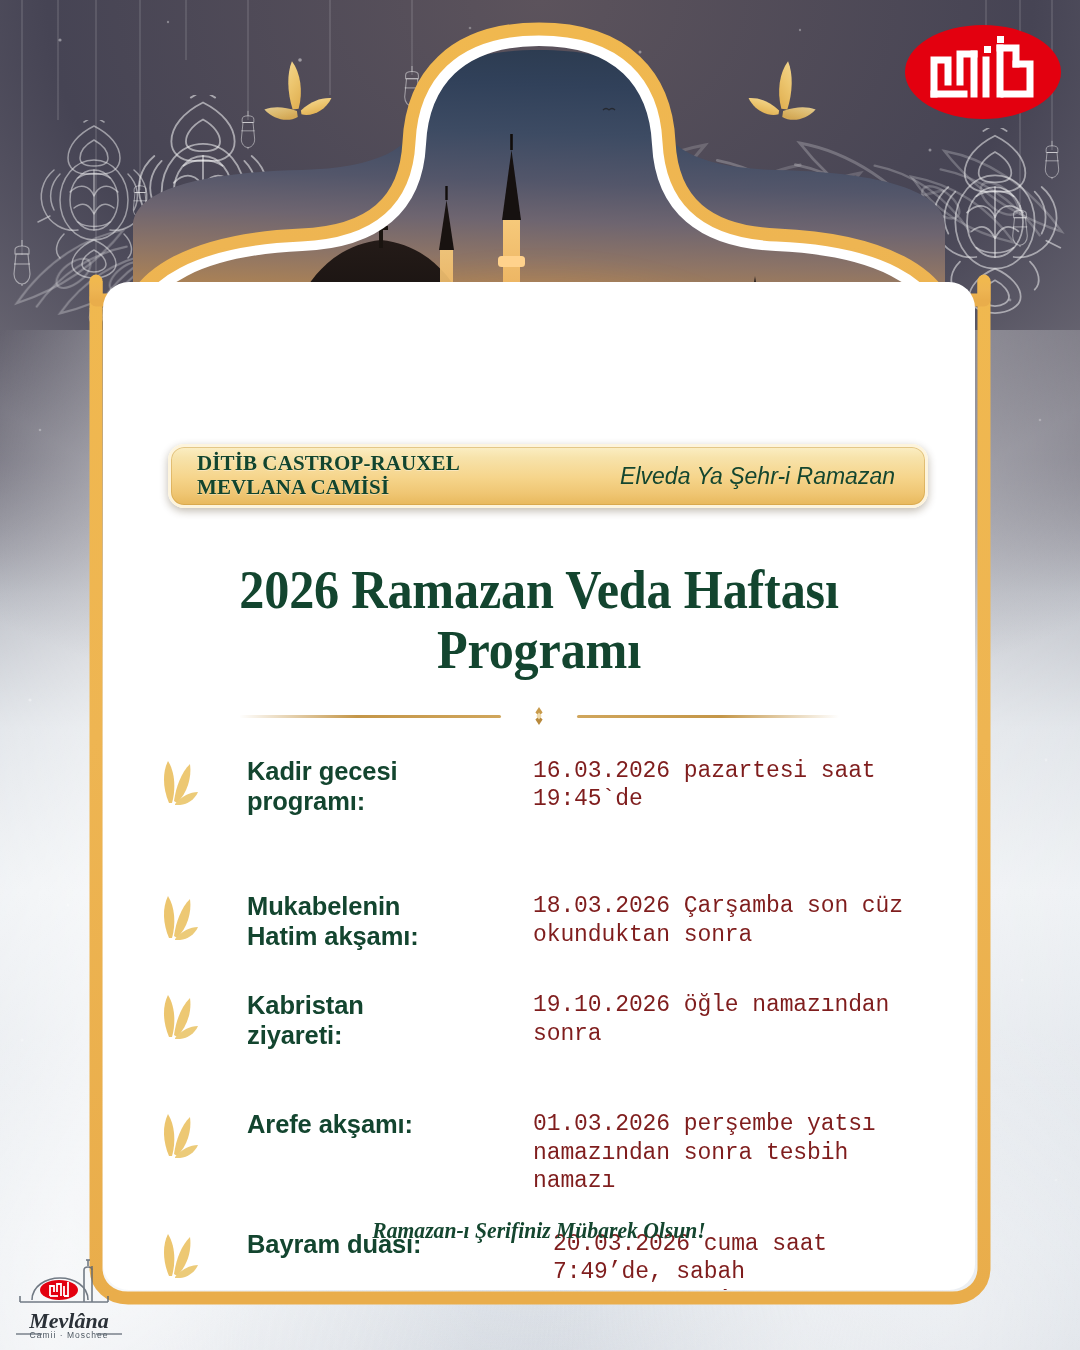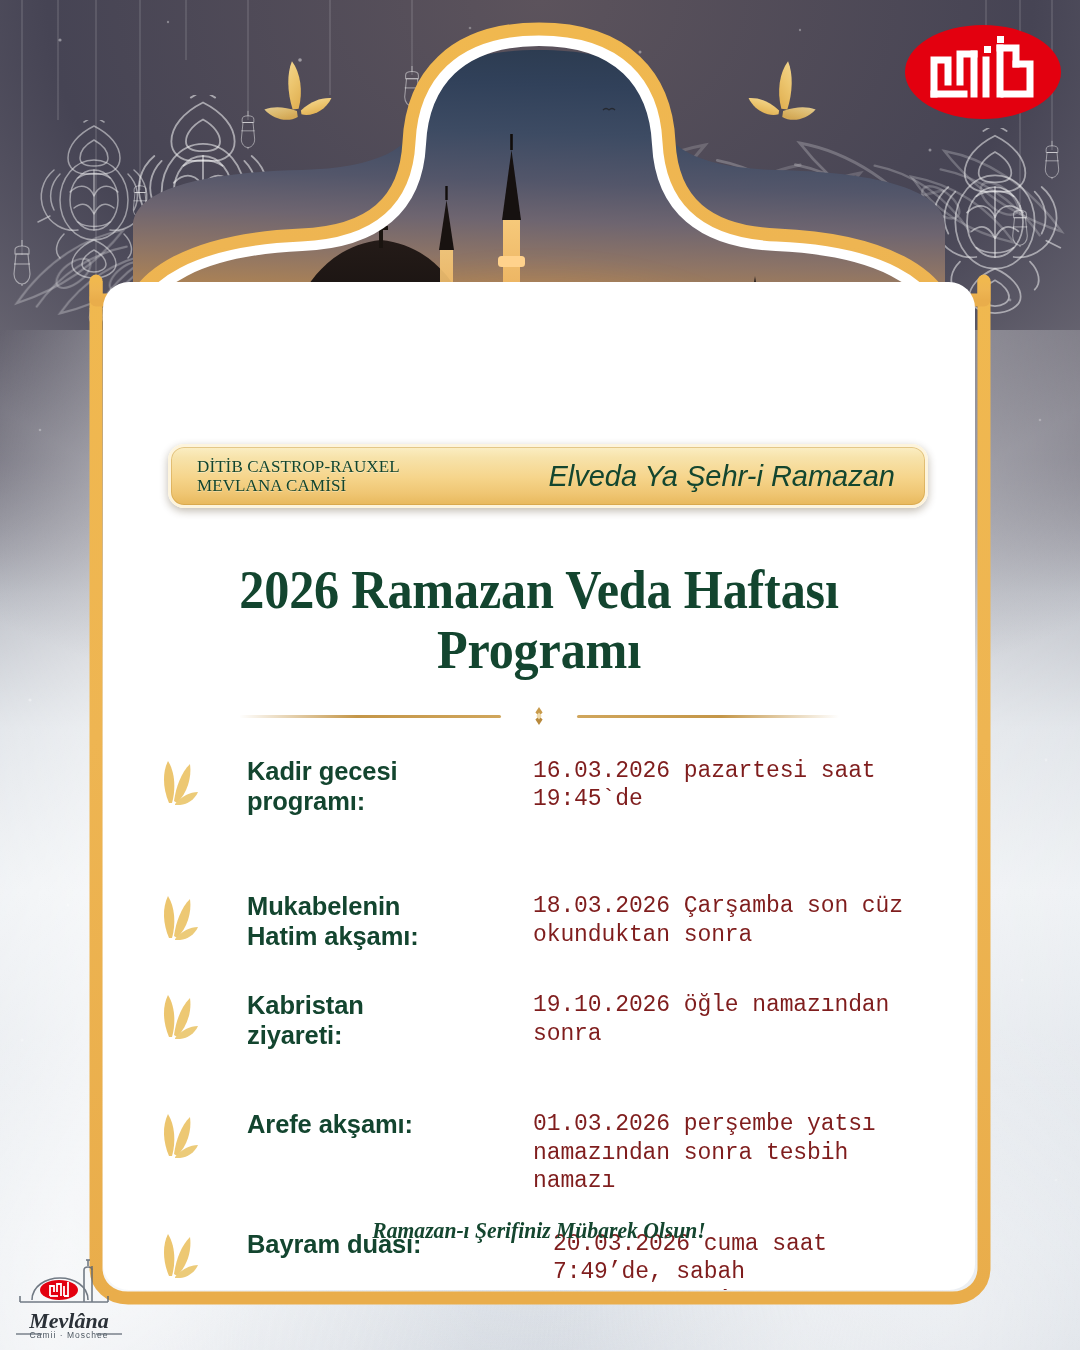--- a/index.html
+++ b/index.html
@@ -99,34 +99,34 @@
     position:absolute; left:168px; top:444px; width:760px; height:64px;
     border-radius:16px;
     background:linear-gradient(180deg,#fbeec4 0%,#f7e3ab 18%,#f6d58c 52%,#efc673 80%,#e8b85c 100%);
     border:3px solid #fdf4dd;
     box-shadow:0 3px 8px rgba(60,40,10,.32), inset 0 0 0 1px rgba(200,150,60,.45);
     display:flex; align-items:center;
     padding:0 26px;
   }
   .ribbon-left{
     font-family:"Liberation Serif", serif;
-    font-weight:400;
-    font-size:17px;
+    font-weight:700;
+    font-size:21px;
     line-height:1.12;
     letter-spacing:.1px;
     color:#12452e;
     white-space:pre-line;
     flex:0 0 auto;
     text-shadow:0 1px 0 rgba(255,255,255,.35);
   }
   .ribbon-right{
     font-family:"Liberation Sans", sans-serif;
     font-style:italic;
     font-weight:400;
-    font-size:29px;
+    font-size:23px;
     color:#14462f;
     margin-left:auto;
     padding-right:4px;
     white-space:nowrap;
   }
 
   
   .card{
     position:absolute;
     left:103px; top:282px; width:872px; height:1008px;

